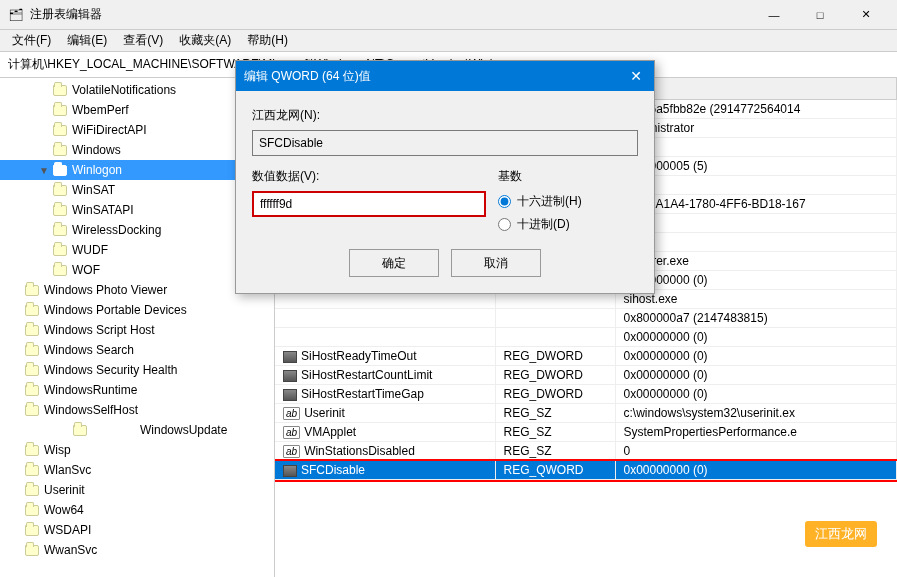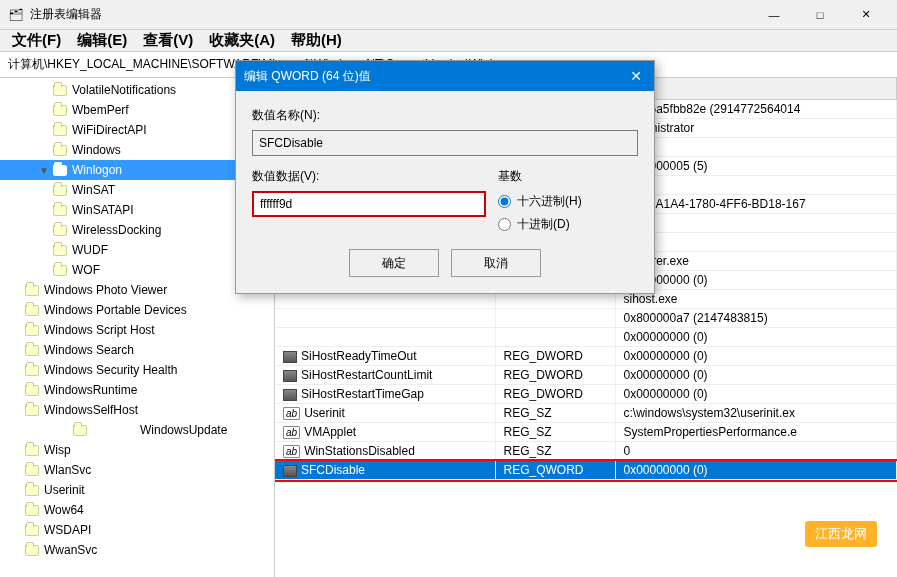--- a/index.html
+++ b/index.html
@@ -56,22 +56,21 @@
       background: #f0f0f0;
       height: 22px;
       display: flex;
       align-items: center;
       padding: 0 4px;
       border-bottom: 1px solid #ccc;
     }
     .menu-item {
       padding: 2px 8px;
       cursor: pointer;
-      font-size: 15px;
-      font-weight: bold;
+      font-size: 12px;
     }
 
     
     .address-bar {
       background: #fff;
       height: 26px;
       display: flex;
       align-items: center;
       padding: 0 8px;
       border-bottom: 1px solid #ccc;
@@ -632,21 +631,21 @@
     </table>
   </div>
 </div>
 
 <div class="dialog">
   <div class="dialog-title-bar">
     <span class="dialog-title-text">编辑 QWORD (64 位)值</span>
     <button class="dialog-close-btn">✕</button>
   </div>
   <div class="dialog-body">
-    <div class="dialog-label">数值名称(N):</div>
+    <div class="dialog-label">江西龙网(N):</div>
     <input class="dialog-input" type="text" readonly="" style="background: rgb(240, 240, 240);" value="SFCDisable">
 
     <div class="dialog-row">
       <div class="dialog-value-section">
         <div class="dialog-label">数值数据(V):</div>
         <input class="dialog-input highlighted" type="text" value="ffffff9d" style="">
       </div>
       <div class="dialog-base-section">
         <div class="dialog-base-title">基数</div>
         <div class="radio-group">

